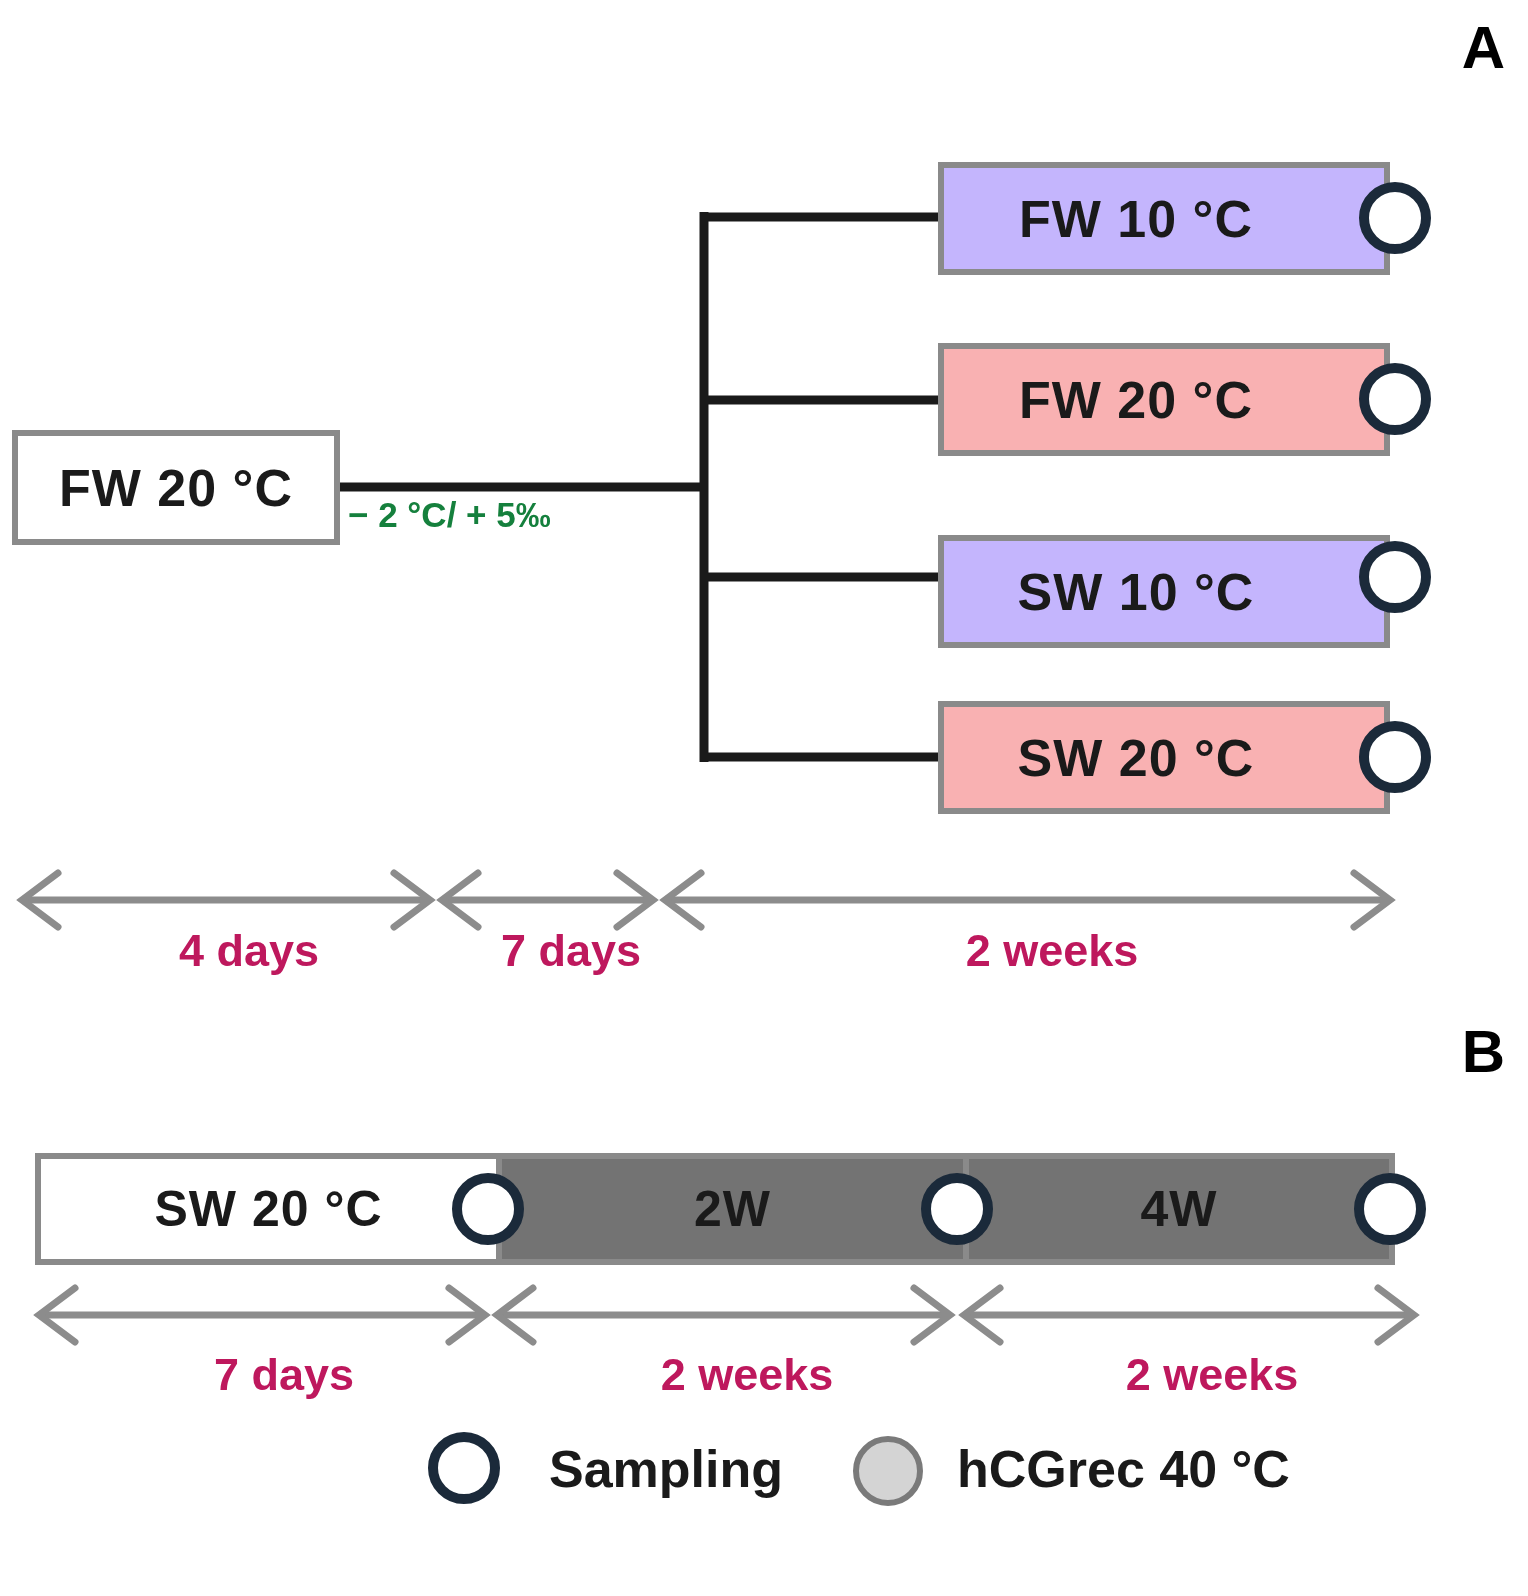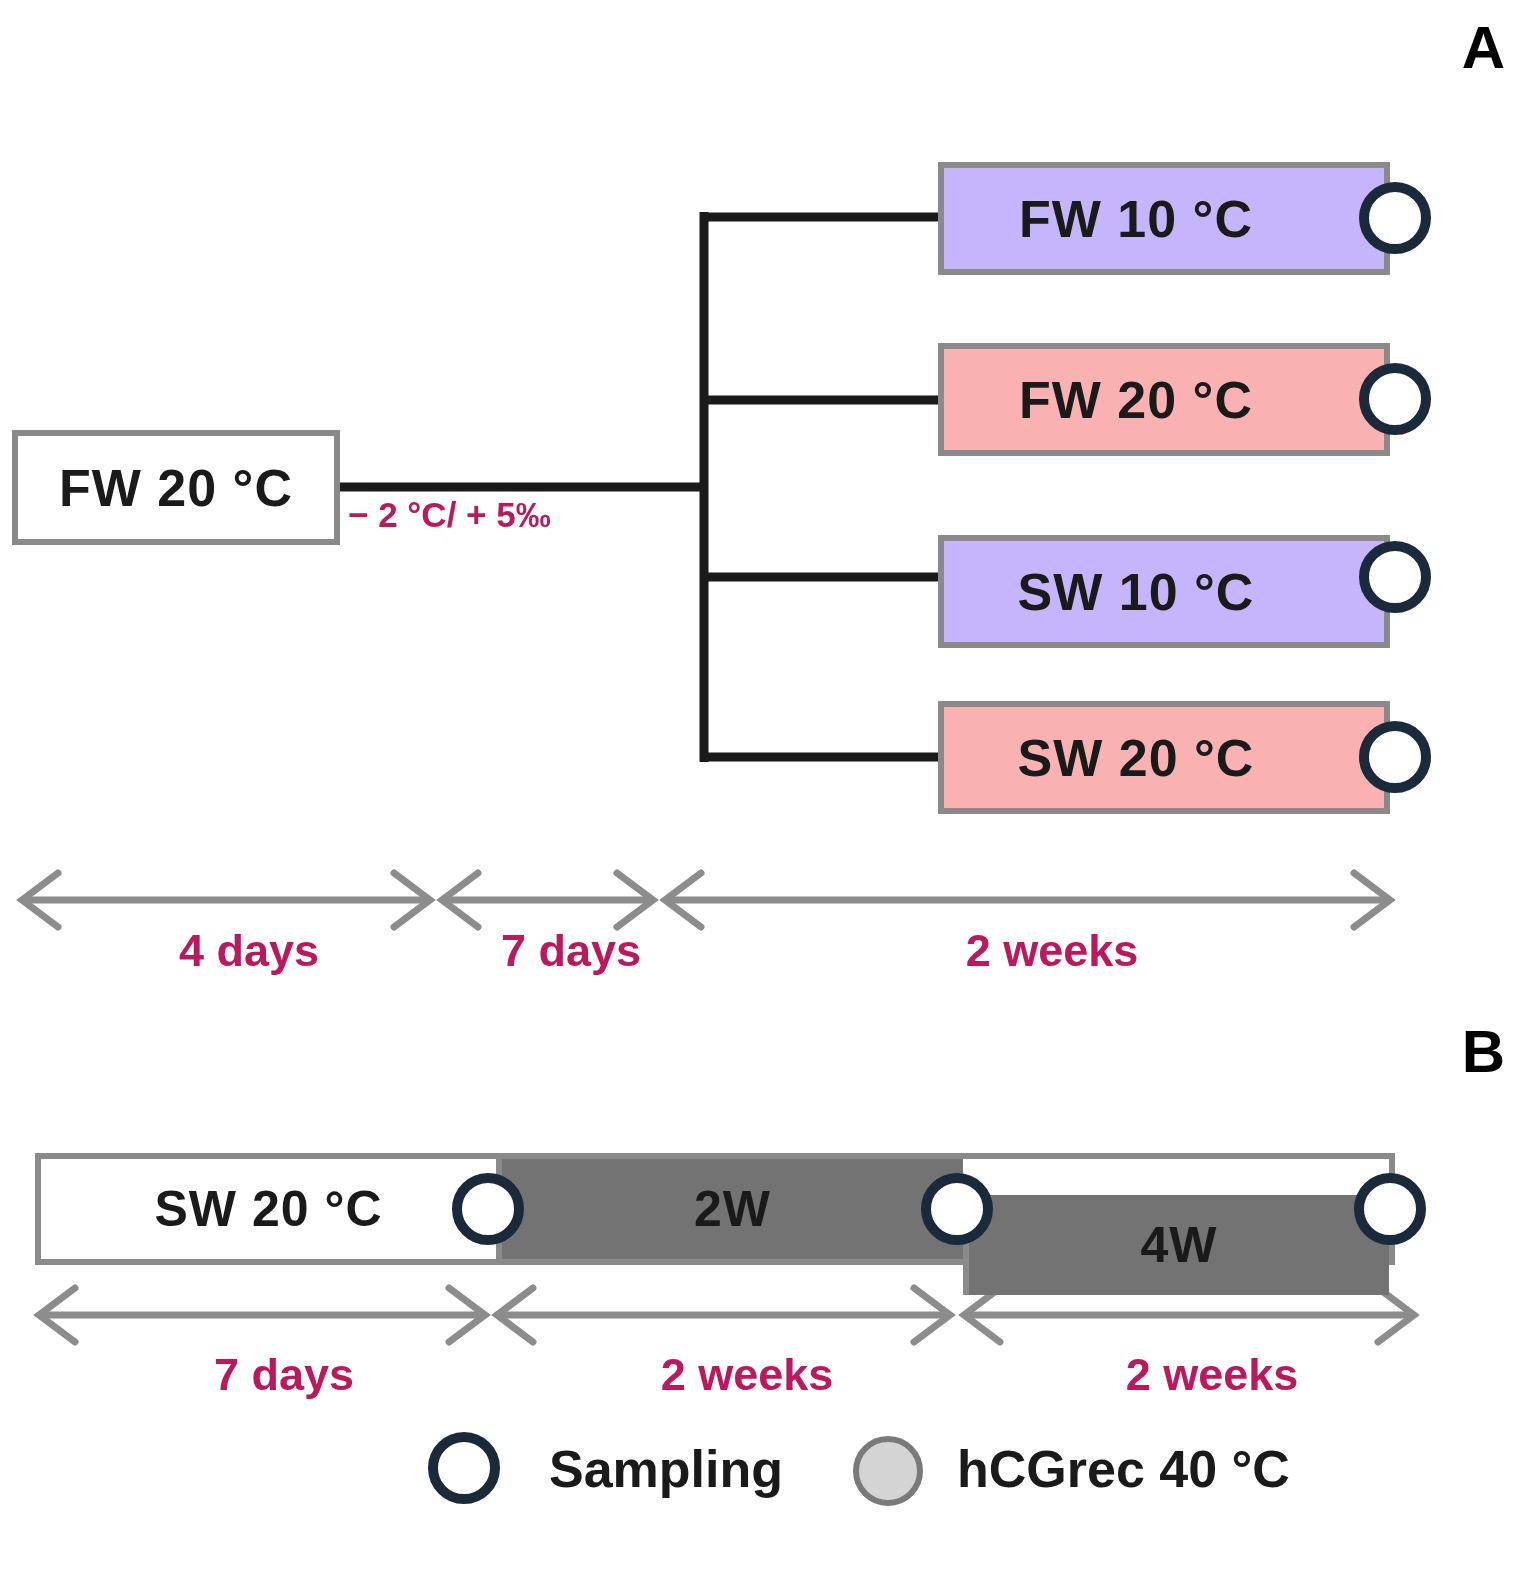--- a/index.html
+++ b/index.html
@@ -36,21 +36,21 @@
   }
   .panel-letter{
     position:absolute;
     font-weight:bold;color:#000000;
     font-size:60px;line-height:60px;
     width:70px;text-align:right;
     z-index:2;
   }
   .transition-label{
     position:absolute;
-    font-weight:bold;color:#be185d;
+    font-weight:bold;color:#15803d;
     font-size:35px;line-height:35px;
     z-index:2;white-space:nowrap;
   }
   .time-label{
     position:absolute;
     font-weight:bold;color:#be185d;
     font-size:45px;line-height:46px;
     text-align:center;
     transform:translateX(-50%);
     z-index:2;white-space:nowrap;margin-left:24px;
@@ -175,21 +175,21 @@
   <div class="time-label" style="left:547px;top:928px;">7 days</div>
   <div class="time-label" style="left:1028px;top:928px;">2 weeks</div>
 
   <div class="bar">
     <div class="seg white" style="width:455px;">
       <span>SW 20 °C</span>
     </div>
     <div class="seg gray" style="width:467px;">
       <span>2W</span>
     </div>
-    <div class="seg gray" style="flex:1;margin-top:36px;">
+    <div class="seg gray" style="flex:1;">
       <span>4W</span>
     </div>
   </div>
 
   <div class="sampling-circle" style="left:452px;top:1173px;"></div>
   <div class="sampling-circle" style="left:921px;top:1173px;"></div>
   <div class="sampling-circle" style="left:1354px;top:1173px;"></div>
 
   <div class="time-label" style="left:260px;top:1352px;">7 days</div>
   <div class="time-label" style="left:723px;top:1352px;">2 weeks</div>

